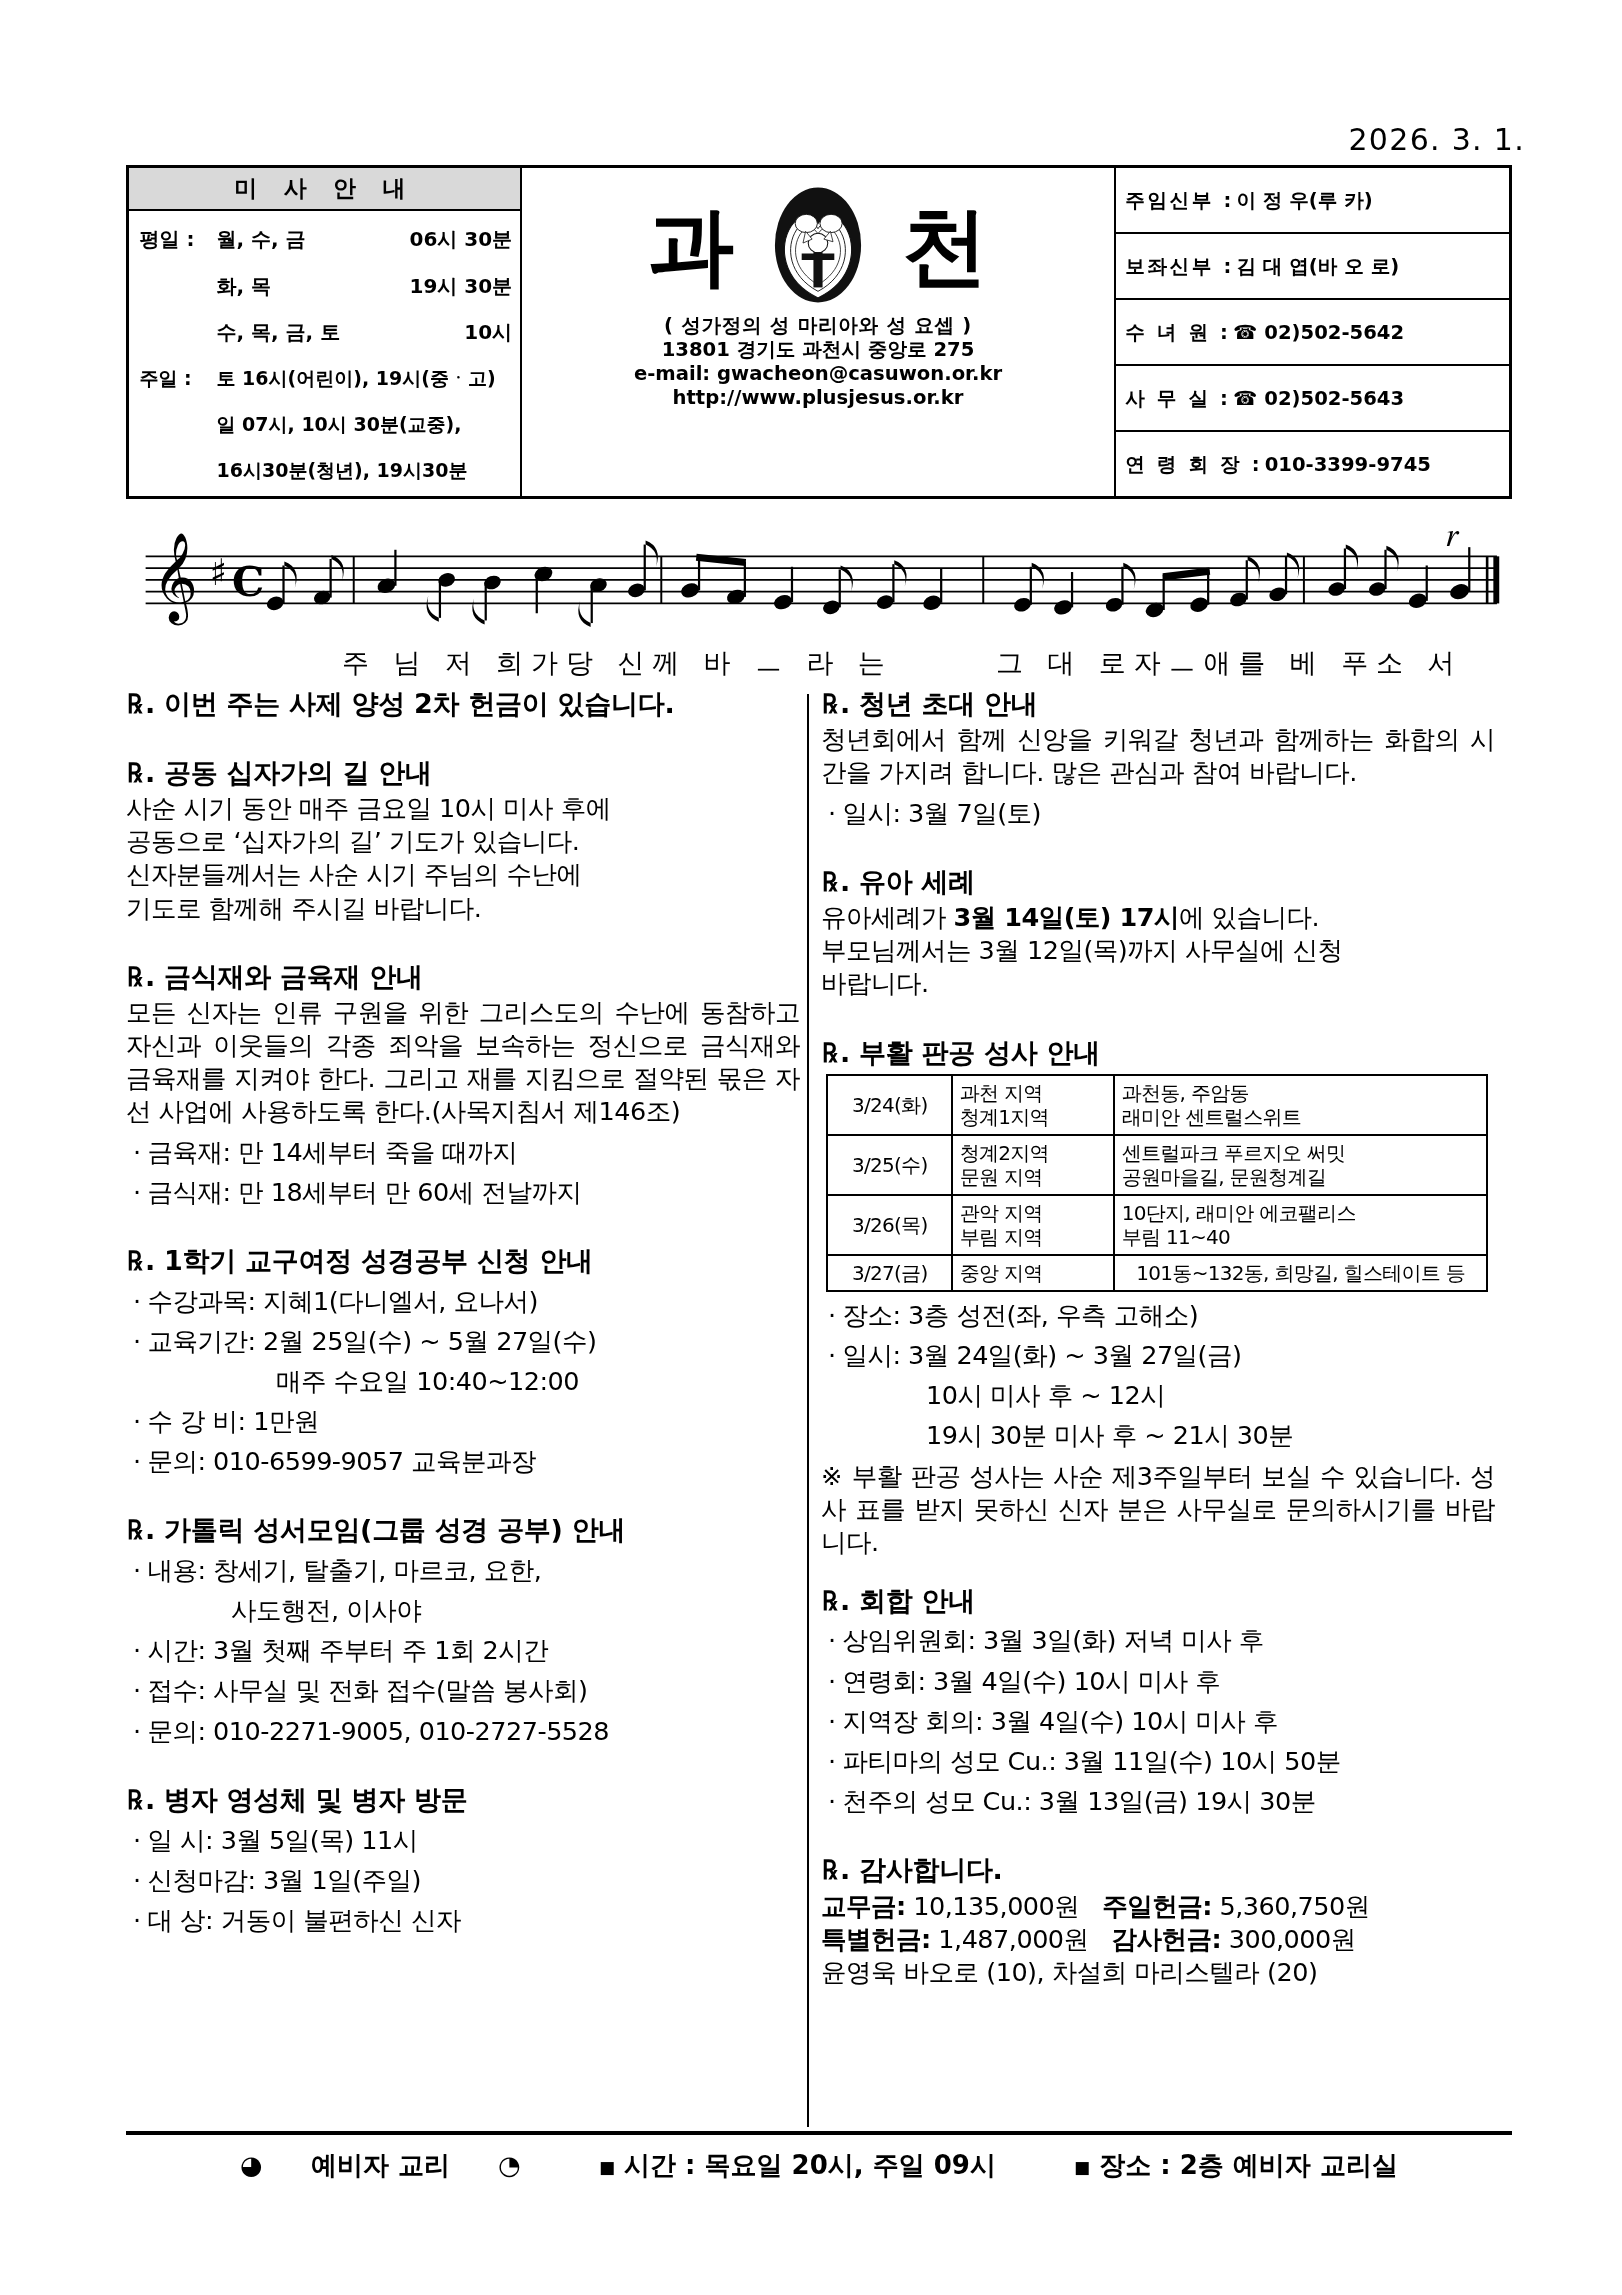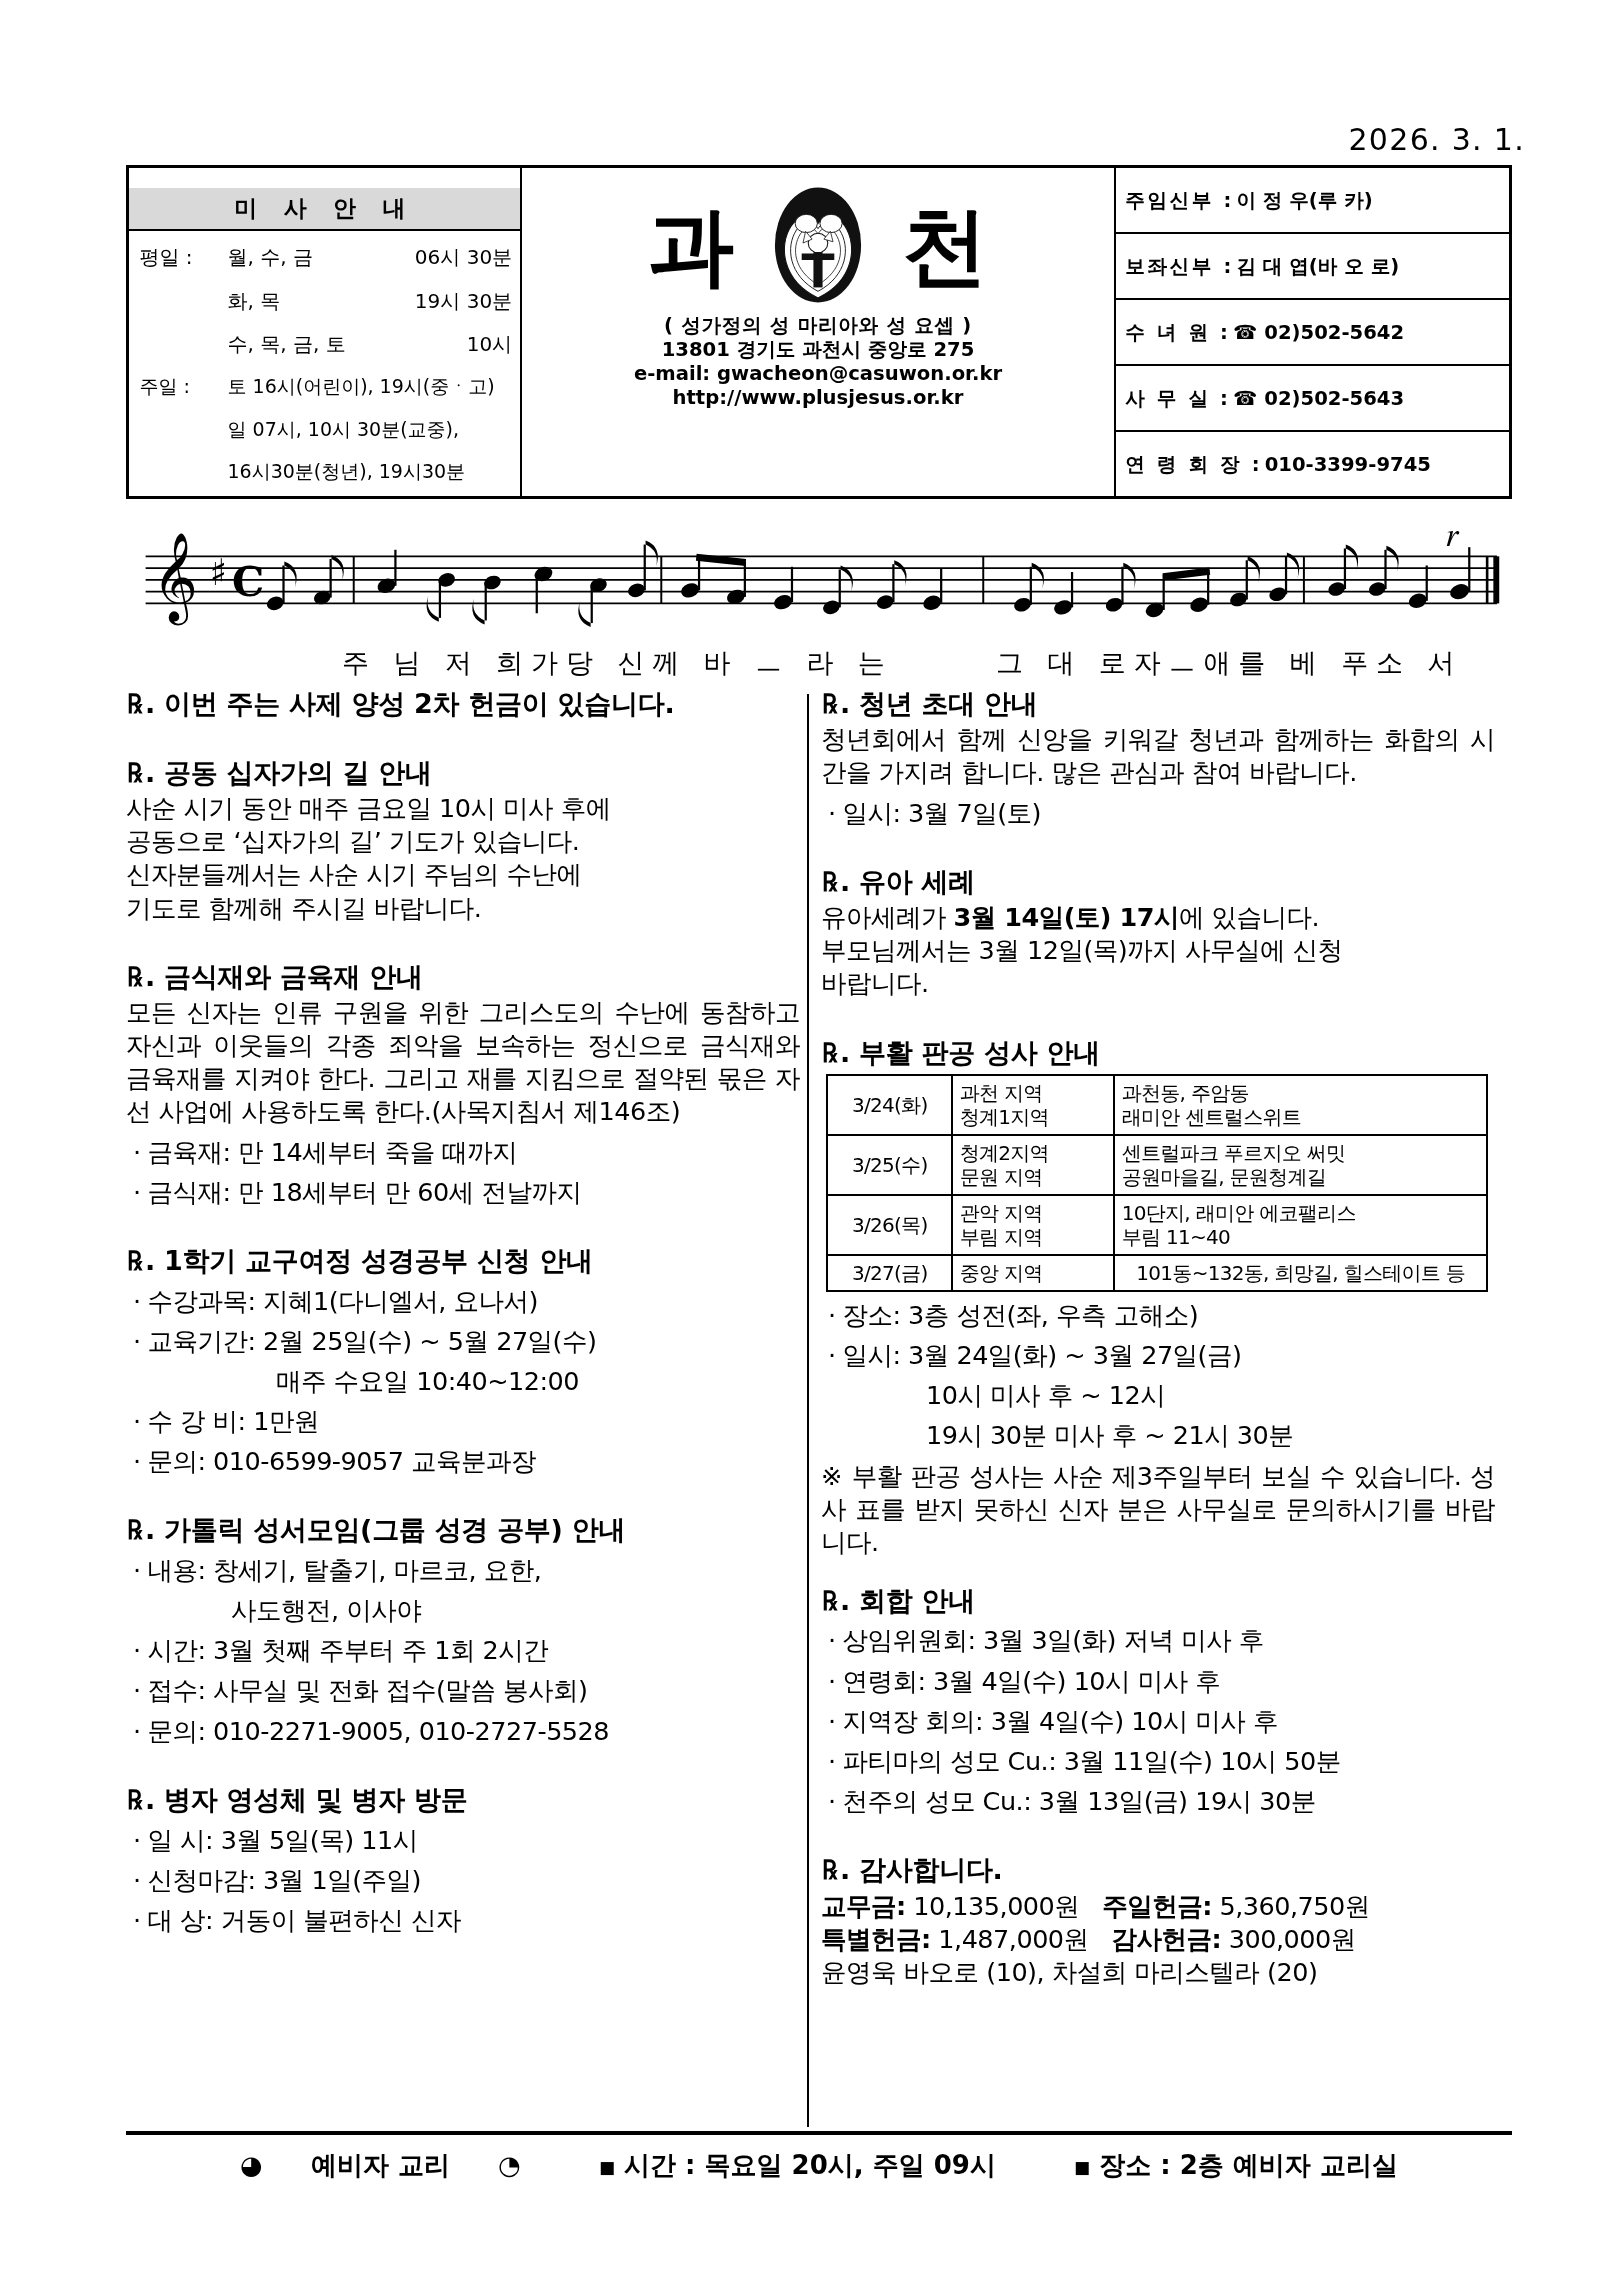--- a/index.html
+++ b/index.html
@@ -5,23 +5,23 @@
   html,body{margin:0;padding:0;background:#fff;}
   body{width:1623px;height:2295px;font-family:"DejaVu Sans","Liberation Sans",sans-serif;color:#000;position:relative;}
   .page{position:absolute;left:0;top:0;width:1623px;height:2295px;}
 
   
   .date-line{position:absolute;right:98px;top:122px;font-size:30px;letter-spacing:1.3px;}
 
   
   .masthead{position:absolute;left:126px;top:165px;width:1386px;height:334px;border:3.3px solid #000;box-sizing:border-box;display:flex;}
   .mh-left{width:393px;border-right:2.6px solid #000;box-sizing:border-box;display:flex;flex-direction:column;}
-  .mh-title{background:#d9d9d9;border-bottom:2px solid #000;height:41px;display:flex;align-items:center;justify-content:center;font-weight:bold;font-size:23px;letter-spacing:9.2px;margin-top:20px;}
+  .mh-title{background:#d9d9d9;border-bottom:2px solid #000;height:41px;display:flex;align-items:center;justify-content:center;font-weight:bold;font-size:23px;letter-spacing:9.2px;}
   .mh-rows{flex:1;padding:5.2px 7.9px 2.6px 10.5px;display:flex;flex-direction:column;justify-content:space-around;}
-  .mh-row{display:flex;font-weight:normal;font-size:20px;white-space:nowrap;align-items:flex-start;gap:11px;}
+  .mh-row{display:flex;font-weight:bold;font-size:20px;white-space:nowrap;align-items:flex-start;}
   .mh-row .lbl{width:77px;flex:none;}
   .mh-row .day{flex:1;}
   .mh-row .tm{text-align:left;padding-left:3.9px;}
   .mh-row.ind .lbl{visibility:hidden;}
   .mh-row.wide{font-size:19px;}
 
   .mh-center{flex:1;border-right:2.6px solid #000;box-sizing:border-box;display:flex;flex-direction:column;align-items:center;justify-content:flex-start;padding-top:9.2px;}
   .logo-row{display:flex;align-items:center;justify-content:center;gap:35px;height:137px;}
   .bigchar{font-size:86px;font-weight:bold;line-height:1;}
   .mh-addr{text-align:center;font-size:19.6px;font-weight:bold;line-height:1.22;}

